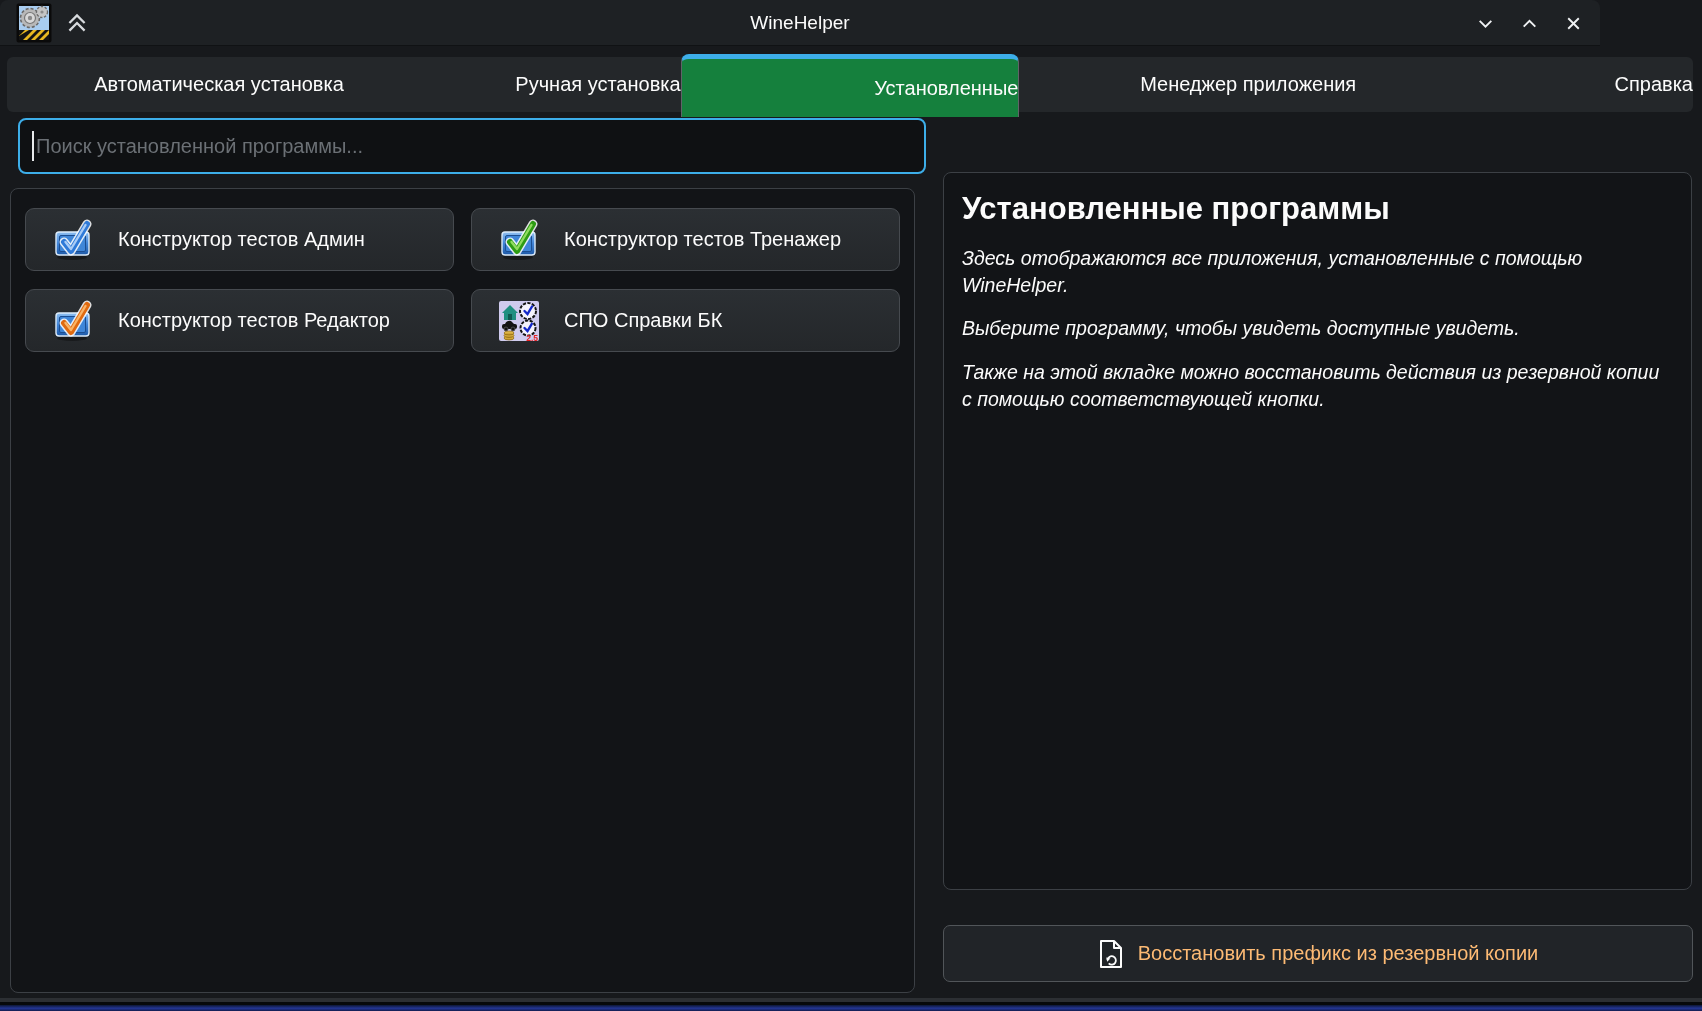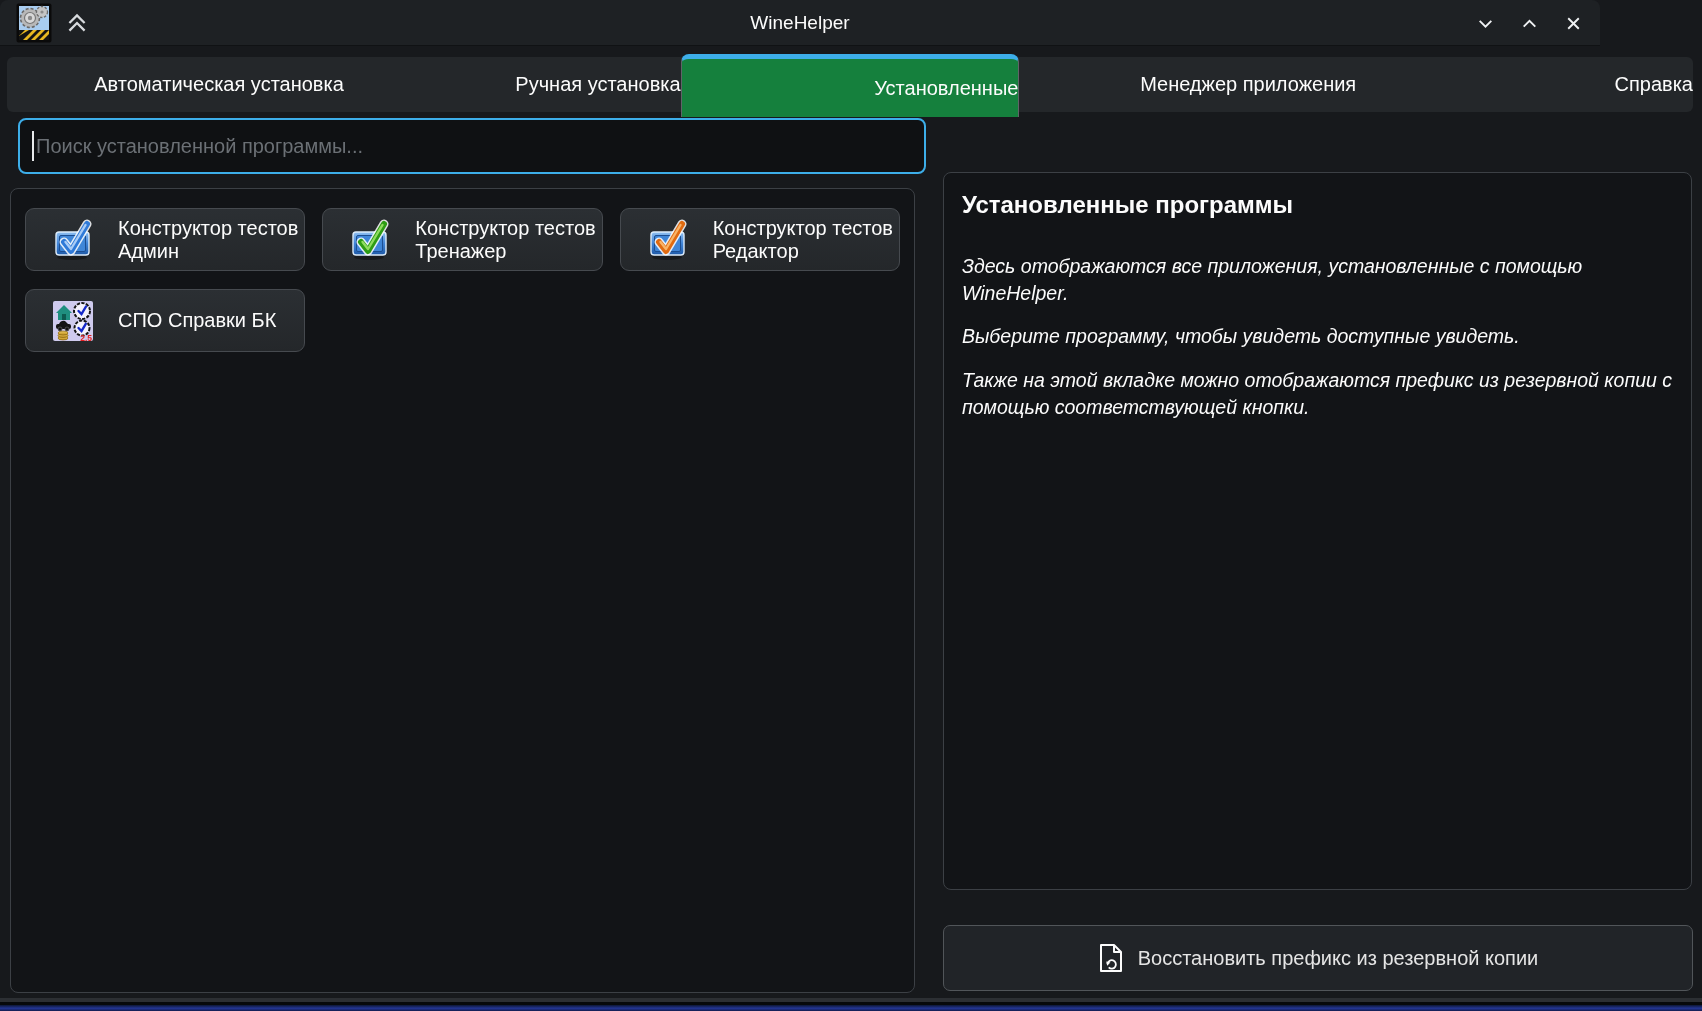--- a/index.html
+++ b/index.html
@@ -64,46 +64,46 @@
     position:absolute; left:14px; top:13px; width:2px; height:30px;
     background:#e8eaec;
   }
   
   .list-panel {
     position:absolute; left:10px; top:188px; width:905px; height:805px;
     background:#121417; border:1px solid #3c4045; border-radius:8px;
     padding:19px 14px;
   }
   .prog-grid {
-    display:grid; grid-template-columns:1fr 1fr 1fr; column-gap:17px; row-gap:18px;
+    display:grid; grid-template-columns:1fr 1fr; column-gap:17px; row-gap:18px;
     align-content:start;
   }
   .prog-btn {
     height:63px;
     background:linear-gradient(180deg,#2b2f33 0%,#24272a 100%);
     border:1px solid #464a4f; border-radius:9px;
     display:flex; align-items:center;
     padding-left:26px; gap:24px;
     cursor:pointer;
     font-size:20px; color:#fcfcfc;
   }
   .prog-icon { width:42px; height:42px; flex:0 0 auto; }
   .info-panel {
     position:absolute; left:943px; top:172px; width:749px; height:718px;
     background:#121417; border:1px solid #3c4045; border-radius:8px;
     padding:16px 18px;
   }
-  .info-title { font-size:24px; font-weight:bold; margin:2px 0 34px 0; }
+  .info-title { font-size:31px; font-weight:bold; margin:2px 0 18px 0; }
   .info-p { font-size:19.5px; line-height:1.37; margin-bottom:17px;font-style:italic; }
   
   .restore-btn {
-    position:absolute; left:943px; top:925px; width:750px; height:66px;
+    position:absolute; left:943px; top:925px; width:750px; height:57px;
     background:#212428; border:1px solid #515559; border-radius:7px;
     display:flex; align-items:center; justify-content:center; gap:14px;
-    font-size:20px; color:#e5e5e5; cursor:pointer;
+    font-size:20px; color:#fdba74; cursor:pointer;
   }
   
   .win-bottom-edge { position:absolute; left:0; top:998px; width:1702px; height:4px; background:#2c2f33; }
   .desktop-dark { position:absolute; left:0; top:1002px; width:1702px; height:3px; background:#07090b; }
   .desktop-blue {
     position:absolute; left:0; top:1005px; width:1702px; height:6px;
     background:linear-gradient(180deg,#0d1734 0%,#233594 55%,#121c4e 100%);
   }
 </style>
 </head>
@@ -254,21 +254,21 @@
       <span>СПО Справки БК</span>
     </div>
 
   </div>
 </div>
 
 <div class="info-panel">
   <div class="info-title">Установленные программы</div>
   <p class="info-p">Здесь отображаются все приложения, установленные с помощью WineHelper.</p>
   <p class="info-p">Выберите программу, чтобы увидеть доступные увидеть.</p>
-  <p class="info-p">Также на этой вкладке можно отображаются префикс из резервной копии с помощью соответствующей кнопки.</p>
+  <p class="info-p">Также на этой вкладке можно восстановить действия из резервной копии с помощью соответствующей кнопки.</p>
 </div>
 
 <div class="restore-btn">
   <svg width="26" height="30" viewBox="0 0 26 30">
     <path d="M3 2 H16 L23 9 V28 H3 Z" fill="none" stroke="#fcfcfc" stroke-width="2" stroke-linejoin="round"></path>
     <path d="M16 2 V9 H23" fill="none" stroke="#fcfcfc" stroke-width="2" stroke-linejoin="round"></path>
     <path d="M9.5 21 a4.2 4.2 0 1 1 1.2 3.4" fill="none" stroke="#fcfcfc" stroke-width="1.8"></path>
     <polygon points="8.2,18.6 12.4,19.6 9.2,22.8" fill="#fcfcfc"></polygon>
   </svg>
   <span>Восстановить префикс из резервной копии</span>

